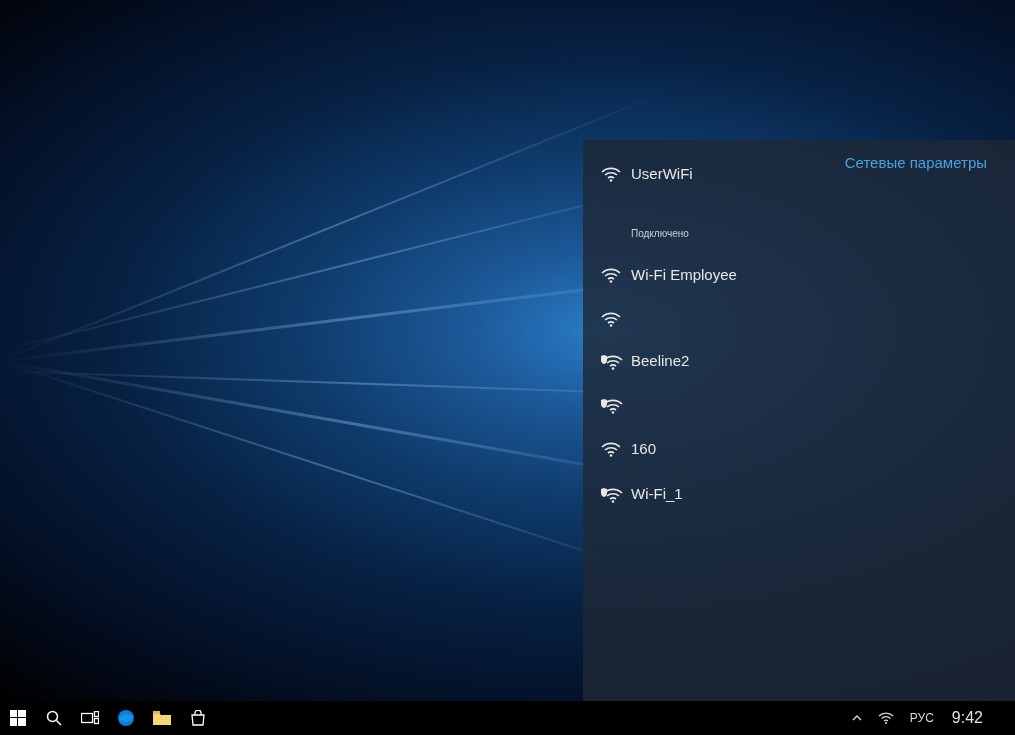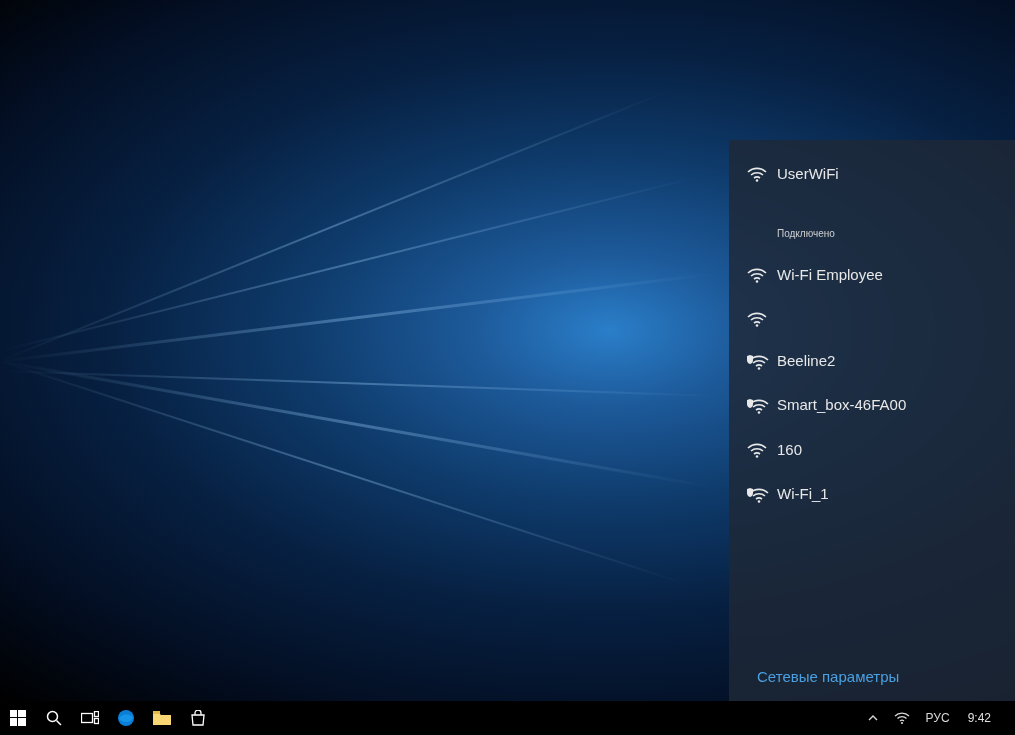--- a/index.html
+++ b/index.html
@@ -18,25 +18,25 @@
     transform-origin: left center;
     filter: blur(0.6px);
   }
 
   
   .wifi-panel {
     position: absolute;
     right: 0;
     top: 140px;
     bottom: 34px;
-    width: 286px;
+    width: 432px;
     background: rgba(30, 40, 55, 0.82);
     backdrop-filter: blur(2px);
     display: flex;
-    flex-direction: column;
+    flex-direction: row;
     overflow: hidden;
   }
   .wifi-list { flex: 1; padding-top: 12px; }
   .wifi-item {
     display: flex;
     align-items: flex-start;
     padding: 12px 18px;
     cursor: pointer;
   }
   .wifi-icon-wrap { width: 30px; flex-shrink: 0; margin-top: 2px; position: relative; }
@@ -58,28 +58,28 @@
     display: flex;
     align-items: center;
   }
   .tb-left { display: flex; align-items: center; height: 100%; }
   .tb-btn {
     width: 36px; height: 34px;
     display: flex; align-items: center; justify-content: center;
     cursor: pointer;
   }
   .tb-spacer { flex: 1; }
-  .tb-right { display: flex; align-items: center; height: 100%; padding-right: 14px; }
+  .tb-right { display: flex; align-items: center; height: 100%; padding-right: 22px; }
   .tray-item {
     padding: 0 8px; height: 34px;
     display: flex; align-items: center; justify-content: center;
     color: #d8d8d8; font-size: 12px;
     cursor: pointer;
   }
-  .clock { font-size: 12px; color: #e0e0e0; padding: 0 10px; }
+  .clock { font-size: 16px; color: #e0e0e0; padding: 0 10px; }
 
   svg { display: block; }
 </style>
 </head>
 <body>
 
 <div class="desktop">
 
   <div class="beam" style="top:350px;left:0;width:720px;transform:rotate(-14deg);"></div>
   <div class="beam" style="top:360px;left:0;width:720px;transform:rotate(-7deg);height:3px;"></div>
@@ -159,23 +159,20 @@
       <div class="wifi-icon-wrap">
         <svg width="22" height="18" viewBox="0 0 22 18">
             <g stroke="#e8e8e8" stroke-width="1.6" fill="none">
               <path d="M3 7 A13 13 0 0 1 21 7"></path>
               <path d="M6 10 A9 9 0 0 1 18 10"></path>
               <path d="M9 13 A5 5 0 0 1 15 13"></path>
             </g>
             <circle cx="12" cy="15.5" r="1.3" fill="#e8e8e8"></circle>
             <path d="M3 2 L6 3 L6 7 Q6 10 3 11 Q0 10 0 7 L0 3 Z" fill="#e8e8e8"></path>
           </svg>
-      </div>
-      <div class="wifi-text">
-        <div>Smart_box-46FA00</div>
       </div>
     </div>
 
 
     <div class="wifi-item">
       <div class="wifi-icon-wrap">
         <svg width="20" height="16" viewBox="0 0 20 16">
             <g stroke="#e8e8e8" stroke-width="1.6" fill="none">
               <path d="M1 6 A13 13 0 0 1 19 6"></path>
               <path d="M4 9 A9 9 0 0 1 16 9"></path>

